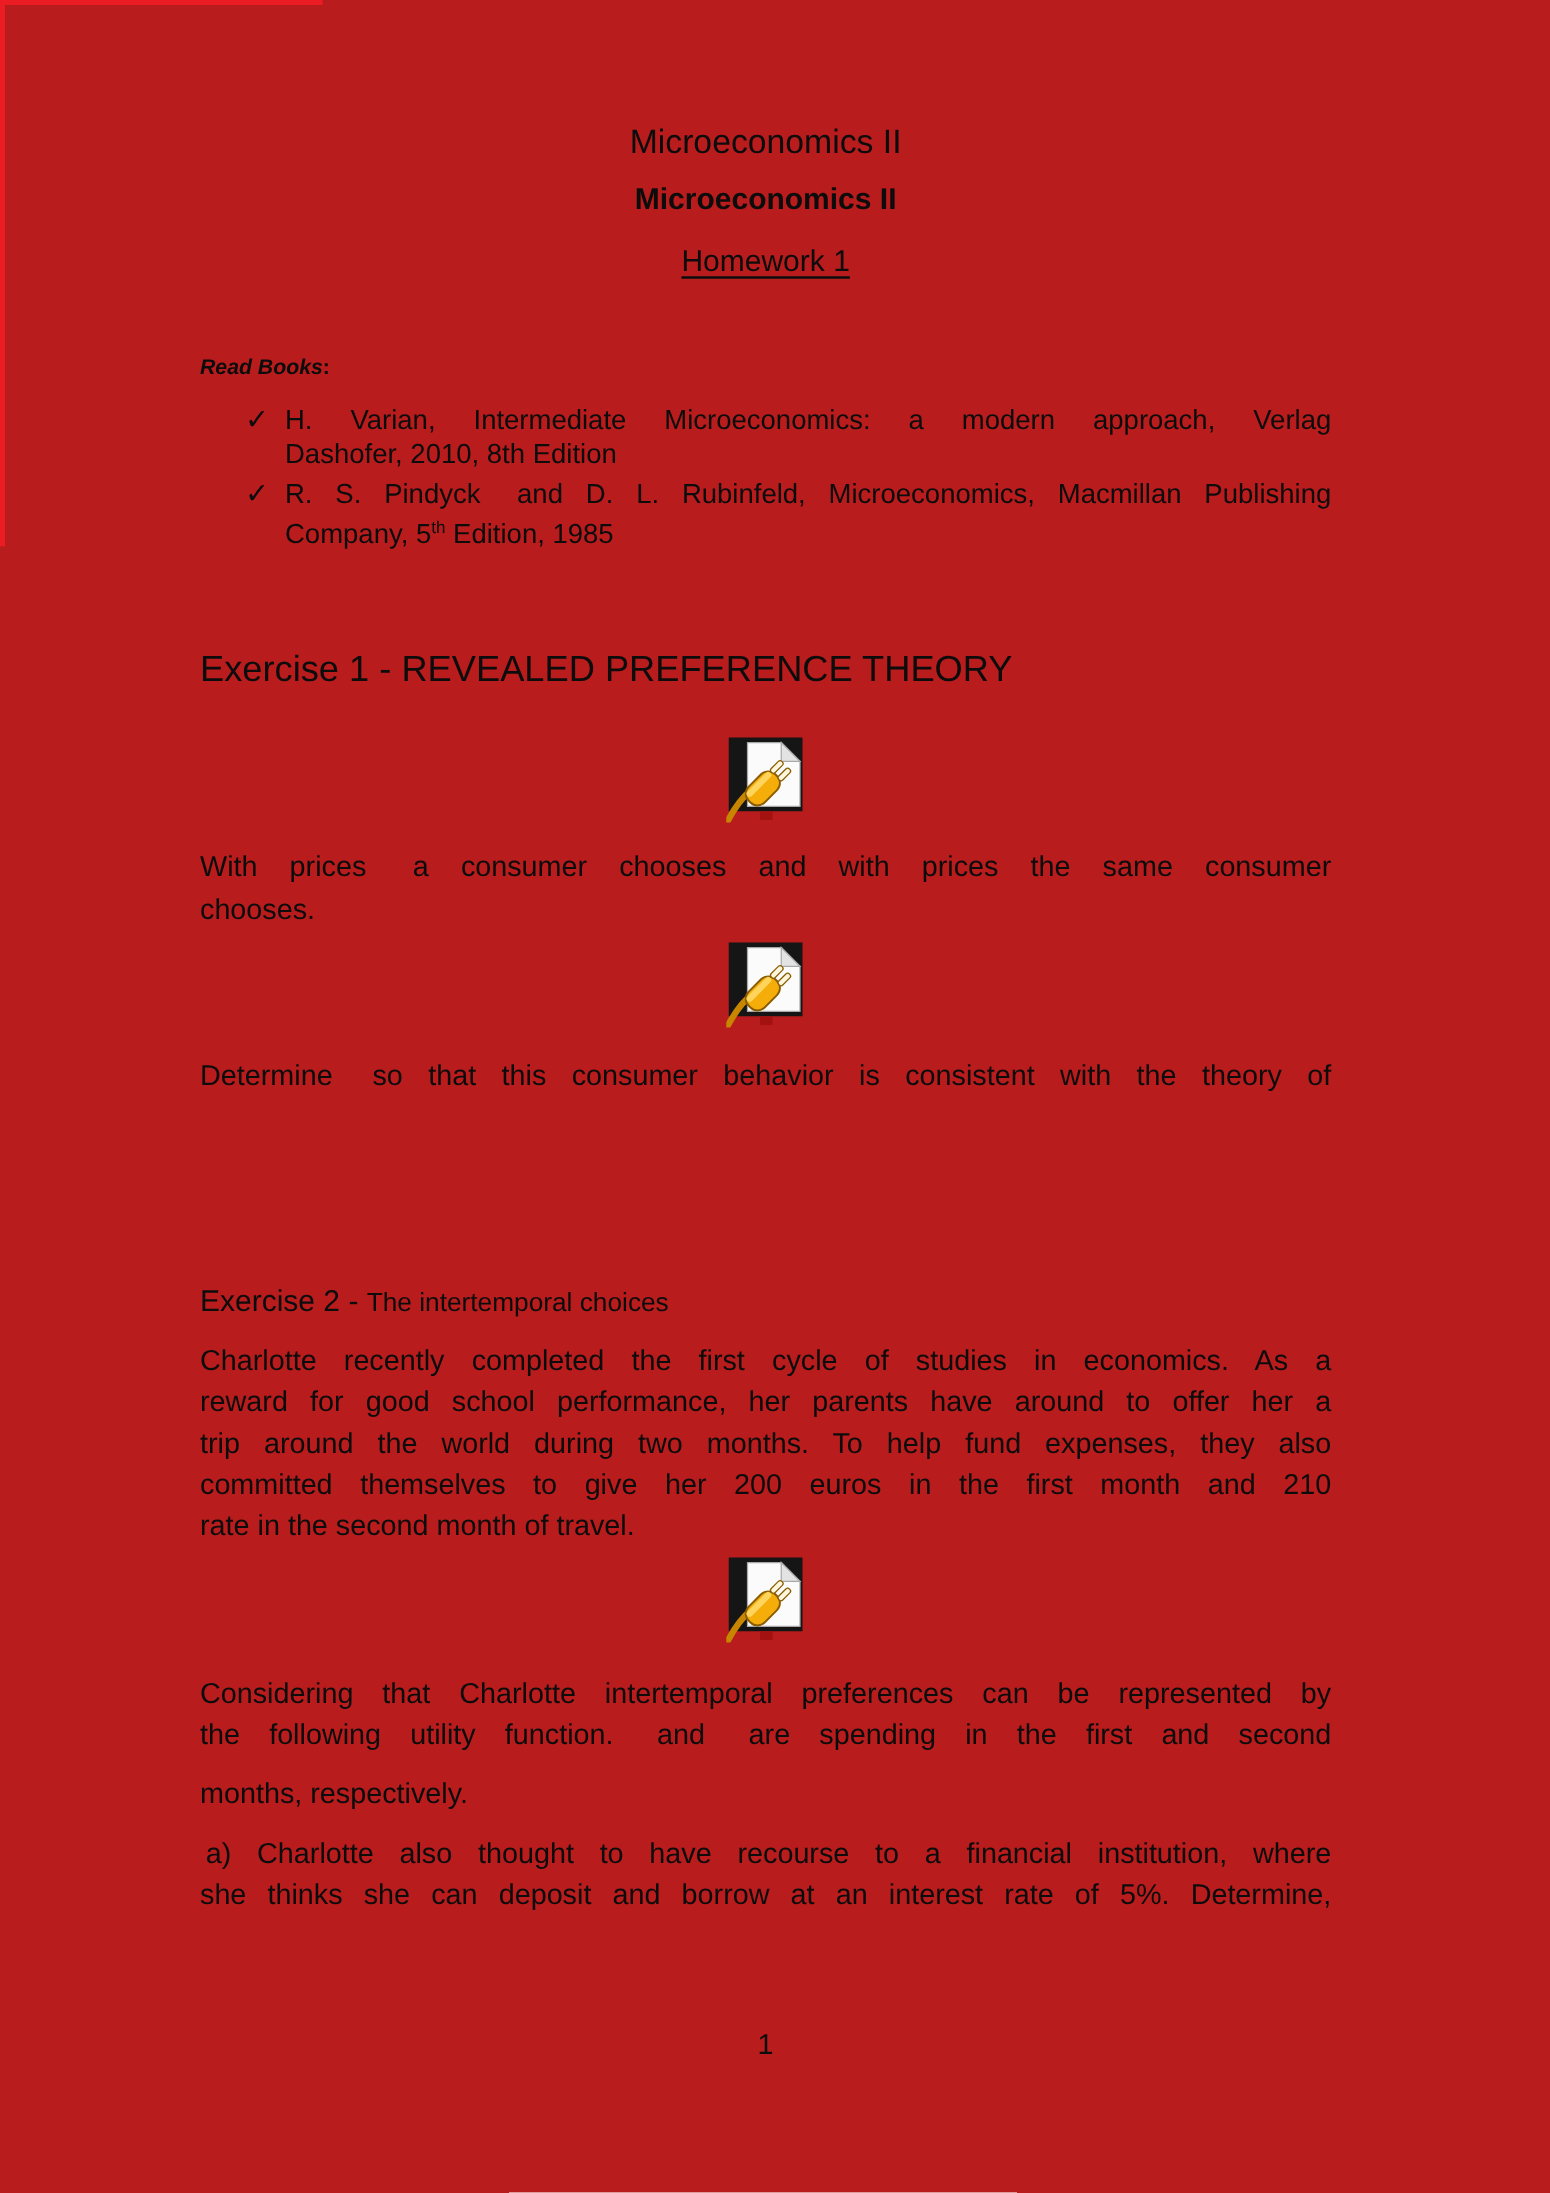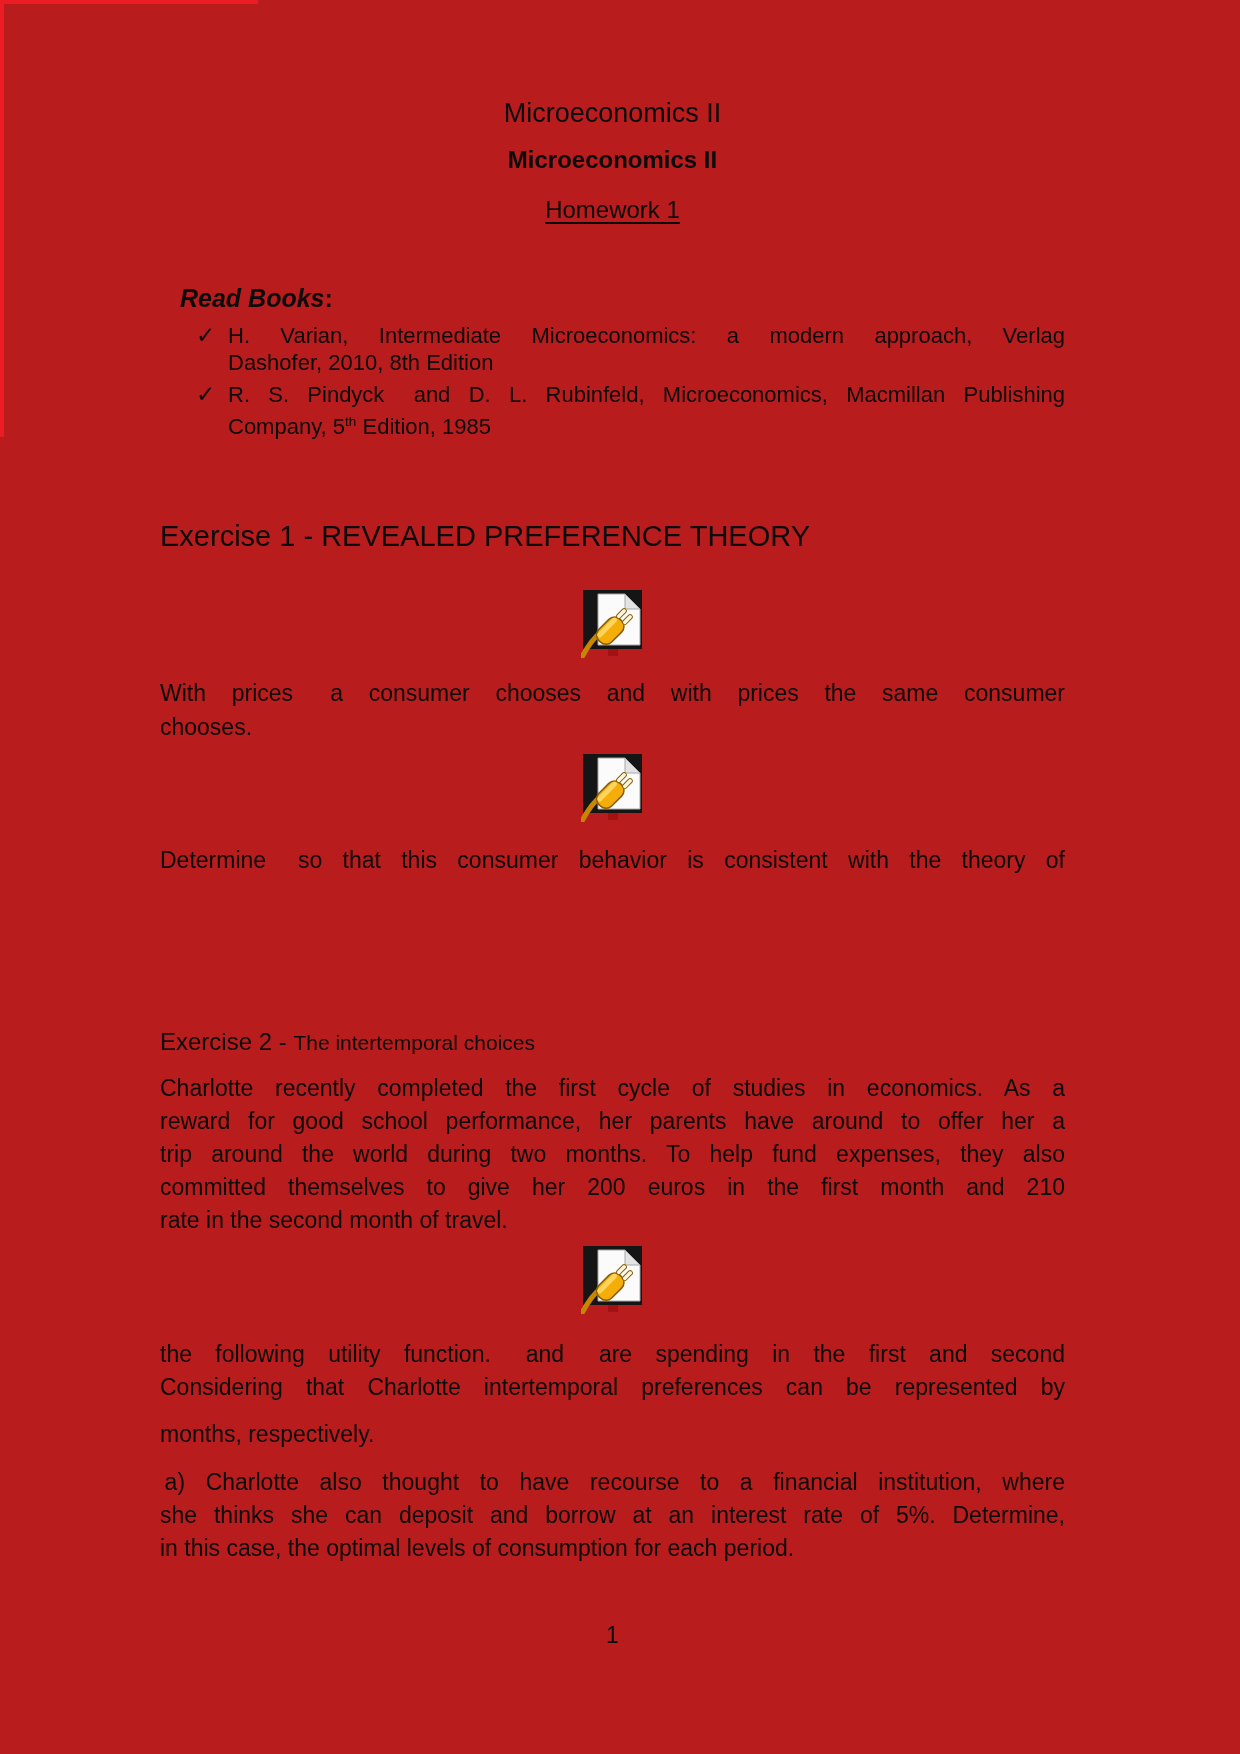--- a/index.html
+++ b/index.html
@@ -13,21 +13,21 @@
   .jl { text-align:justify; text-align-last:justify; }
   .body-text { font-size:23px; line-height:33px; }
   .wp-text { font-size:23px; line-height:34px; }
   .det-text { font-size:23px; line-height:31px; }
 
   .title-plain { top:98px; font-size:27px; }
   .title-bold  { top:146px; font-size:24px; font-weight:bold; }
   .subtitle-row { top:196px; font-size:24px; }
   .subtitle-row span { text-decoration:underline; text-underline-offset:4px; }
 
-  .rb-head { top:284px; font-size:25px; font-weight:bold;margin-left:20px; }
+  .rb-head { top:284px; font-size:17px; font-weight:bold; }
   .rb-head .it { font-style:italic; }
 
   .bullet-list { top:322px; }
   .bullet-item { position:relative; padding-left:68px; font-size:22px; line-height:27px; margin-bottom:5px; }
   .check { position:absolute; left:36px; top:0; font-size:23px; font-weight:bold; }
   sup { font-size:0.62em; }
 
   .ex1-head { top:520px; font-size:29px; }
   .ex2-head { top:1028px; font-size:24px; }
   .ex2-head .sub { font-size:21px;text-align:center; }
@@ -143,27 +143,26 @@
         <rect x="14" y="33" width="30" height="18" rx="8" fill="#f5ad0a" stroke="#8a5c00" stroke-width="1.5"></rect>
         <rect x="16" y="35" width="26" height="5" rx="2.5" fill="#ffd866" opacity="0.9"></rect>
         <rect x="43" y="35.5" width="12" height="4.5" rx="2" fill="#fdf6dc" stroke="#8a5c00" stroke-width="1"></rect>
         <rect x="43" y="44" width="12" height="4.5" rx="2" fill="#fdf6dc" stroke="#8a5c00" stroke-width="1"></rect>
       </g>
       <rect x="27" y="61" width="10" height="7" fill="#a31111"></rect>
     </svg>
   </div>
 
   <div class="abs body-text para-cons">
+    <div class="jl">Considering that Charlotte intertemporal preferences can be represented by</div>
     <div class="jl">the following utility function.  and  are spending in the first and second</div>
-    <div class="jl">Considering that Charlotte intertemporal preferences can be represented by</div>
   </div>
 
   <div class="abs body-text para-months">months, respectively.</div>
 
   <div class="abs body-text para-a">
     <div class="jl"> a) Charlotte also thought to have recourse to a financial institution, where</div>
     <div class="jl">she thinks she can deposit and borrow at an interest rate of 5%. Determine,</div>
-    <div>in this case, the optimal levels of consumption for each period.</div>
   </div>
 
   <div class="abs center page-num">1</div>
 
 </div>
 
 </body></html>

